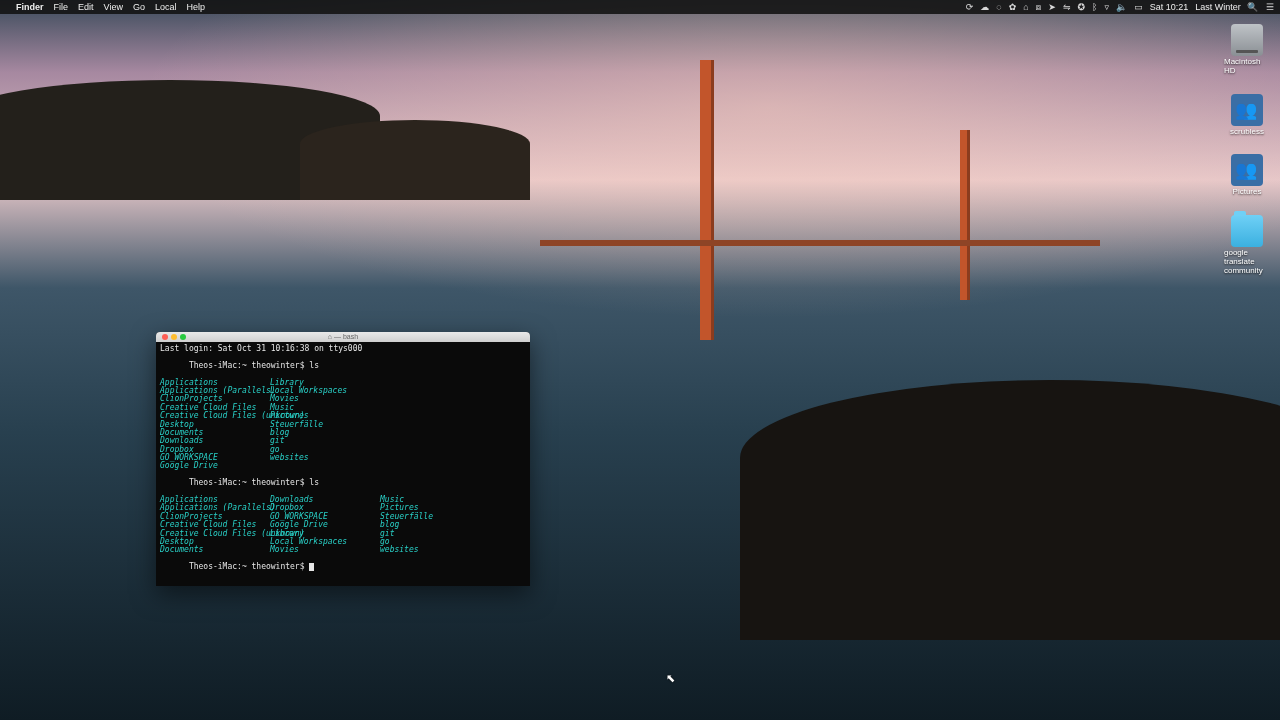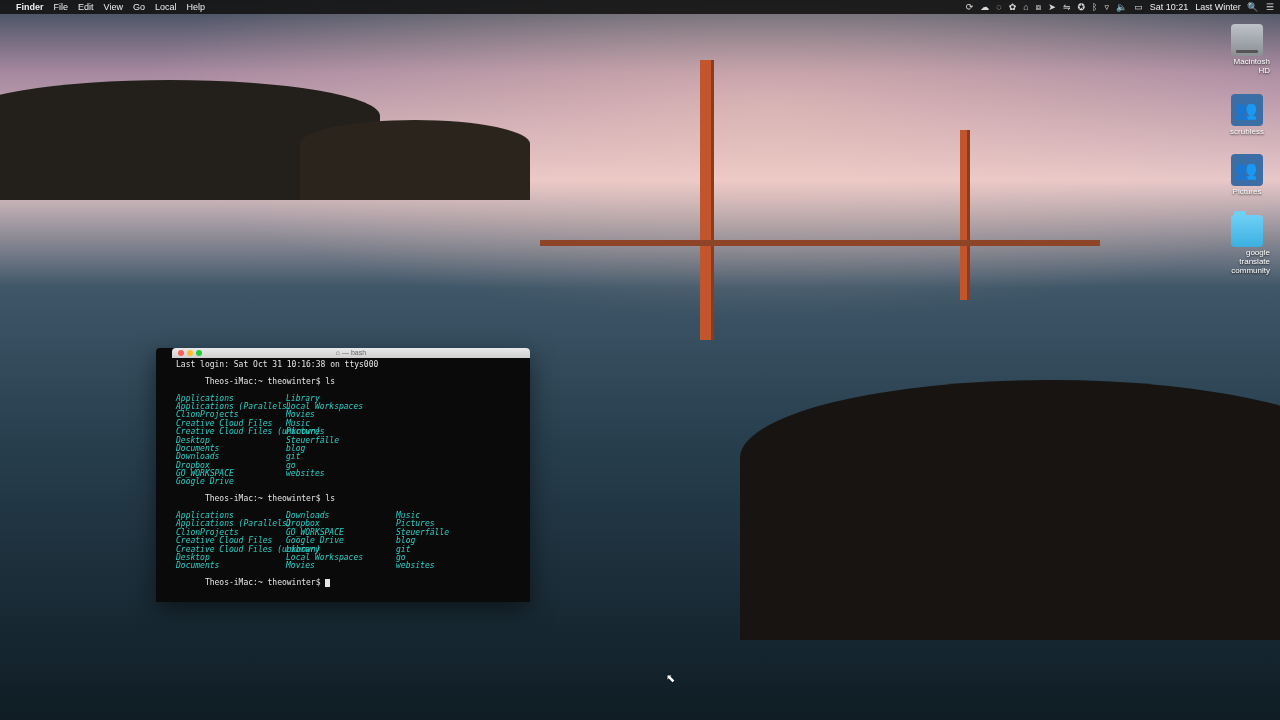--- a/index.html
+++ b/index.html
@@ -44,30 +44,30 @@
     display:flex; flex-direction:column; gap:18px; align-items:center;
     z-index:5;
   }
   .di { width:46px; display:flex; flex-direction:column; align-items:center; gap:2px; }
   .di .glyph { width:32px; height:32px; border-radius:4px; display:flex; align-items:center; justify-content:center; font-size:18px; color:#fff; }
   .di .disk { background:linear-gradient(#bfc3c7,#8a8f94); border-radius:4px; position:relative; }
   .di .disk::after { content:""; position:absolute; bottom:3px; left:5px; right:5px; height:3px; background:#555; border-radius:1px;}
   .di .shared { background:#3a6ea5; }
   .di .folder { background:linear-gradient(#6fd0f6,#3bb0e0); position:relative; }
   .di .folder::before { content:""; position:absolute; top:-4px; left:3px; width:12px; height:5px; background:#6fd0f6; border-radius:2px 2px 0 0;}
-  .di .lbl { font-size:8px; color:#fff; text-align:right; text-shadow:0 1px 2px rgba(0,0,0,.8); line-height:1.1; word-wrap:break-word; max-width:56px;}
+  .di .lbl { font-size:8px; color:#fff; text-align:left; text-shadow:0 1px 2px rgba(0,0,0,.8); line-height:1.1; word-wrap:break-word; max-width:56px;}
 
   
   .term {
-    position:absolute; left:156px; top:348px; width:374px;
+    position:absolute; left:156px; top:332px; width:374px;
     background:#0a0a0a; border-radius:4px 4px 0 0;
     box-shadow: 0 8px 24px rgba(0,0,0,.5);
     z-index:8;
     font-family: "Menlo", "Monaco", monospace;
-    font-size:8px; line-height:1.05;padding-left:16px;
+    font-size:8px; line-height:1.05;
   }
   .term .titlebar {
     height:10px; background:linear-gradient(#e9e9e9,#cfcfcf);
     border-radius:4px 4px 0 0;
     display:flex; align-items:center; padding:0 6px;
     position:relative;
   }
   .term .traffic { display:flex; gap:3px; }
   .term .traffic i { width:6px; height:6px; border-radius:50%; display:block; }
   .term .traffic .r{background:#ff5f56;} .term .traffic .y{background:#ffbd2e;} .term .traffic .g{background:#27c93f;}

